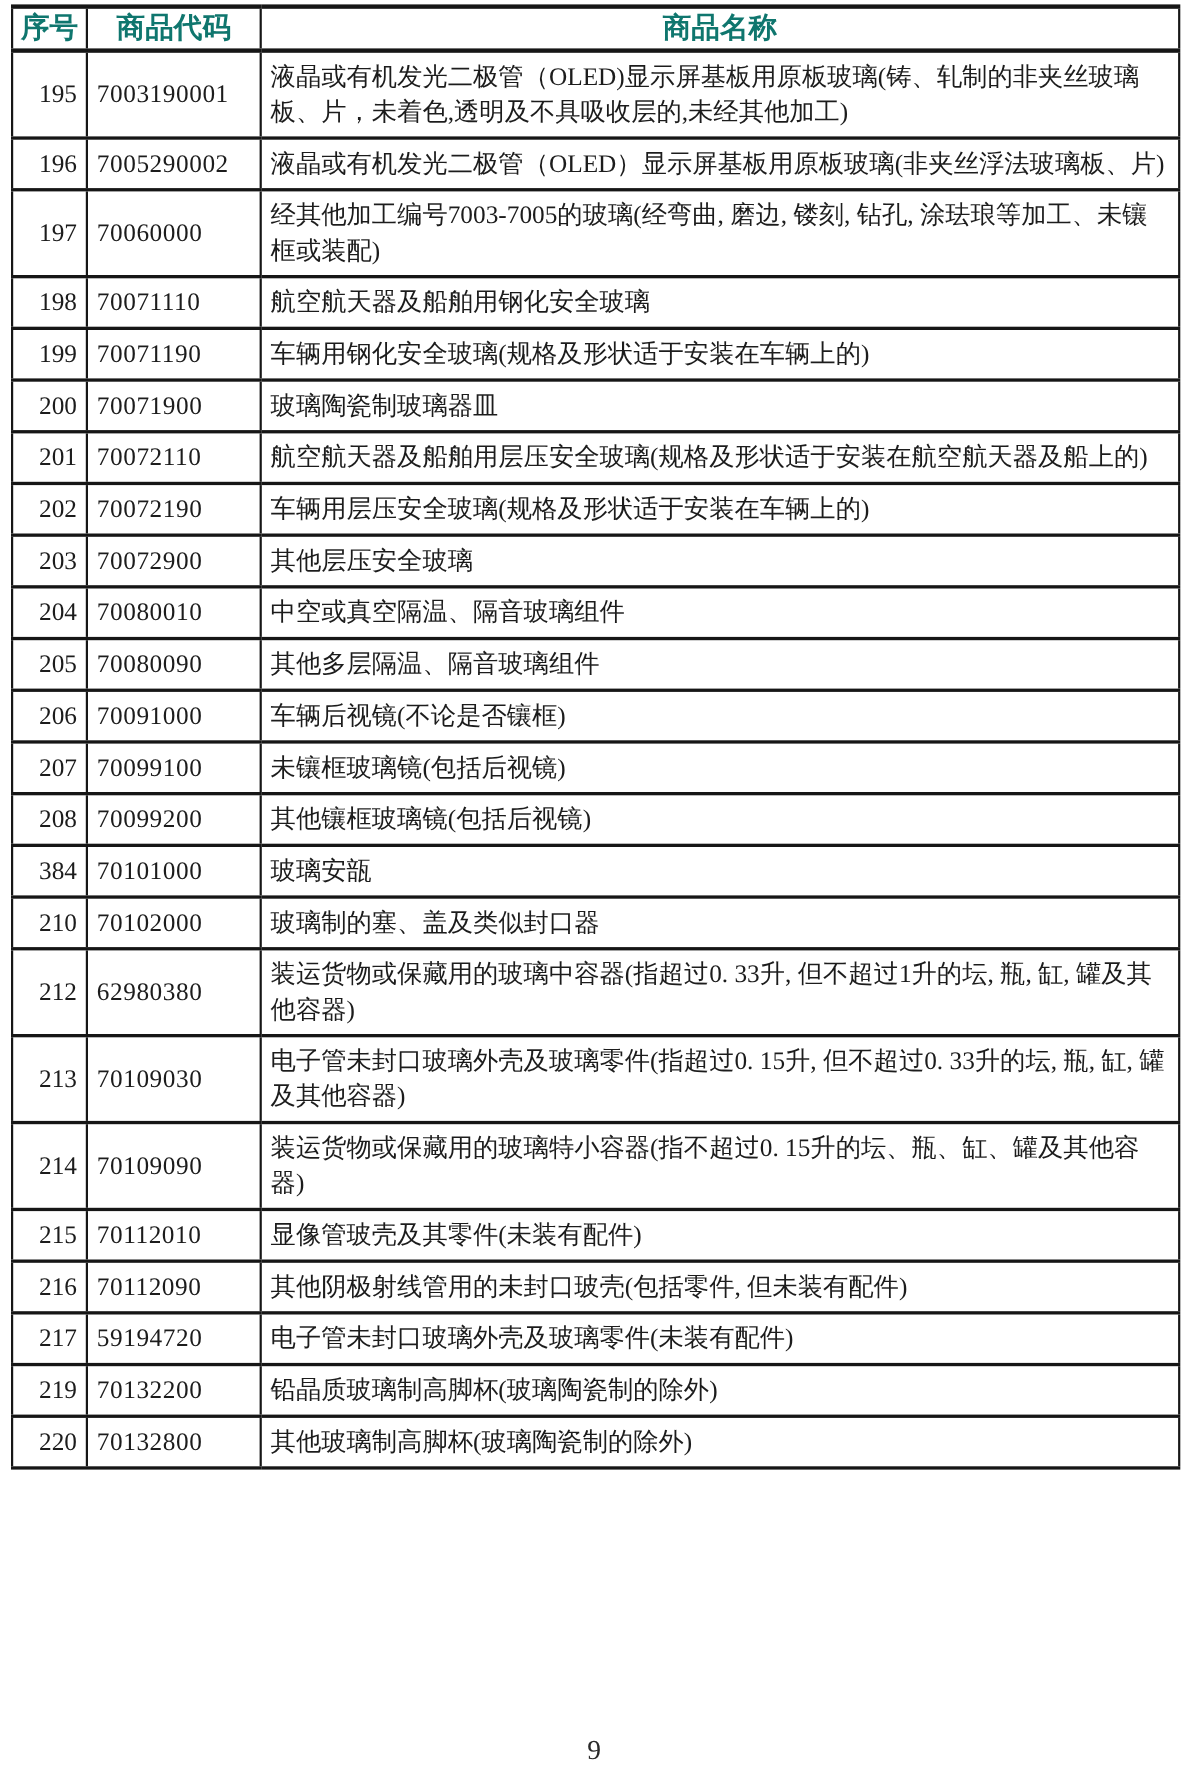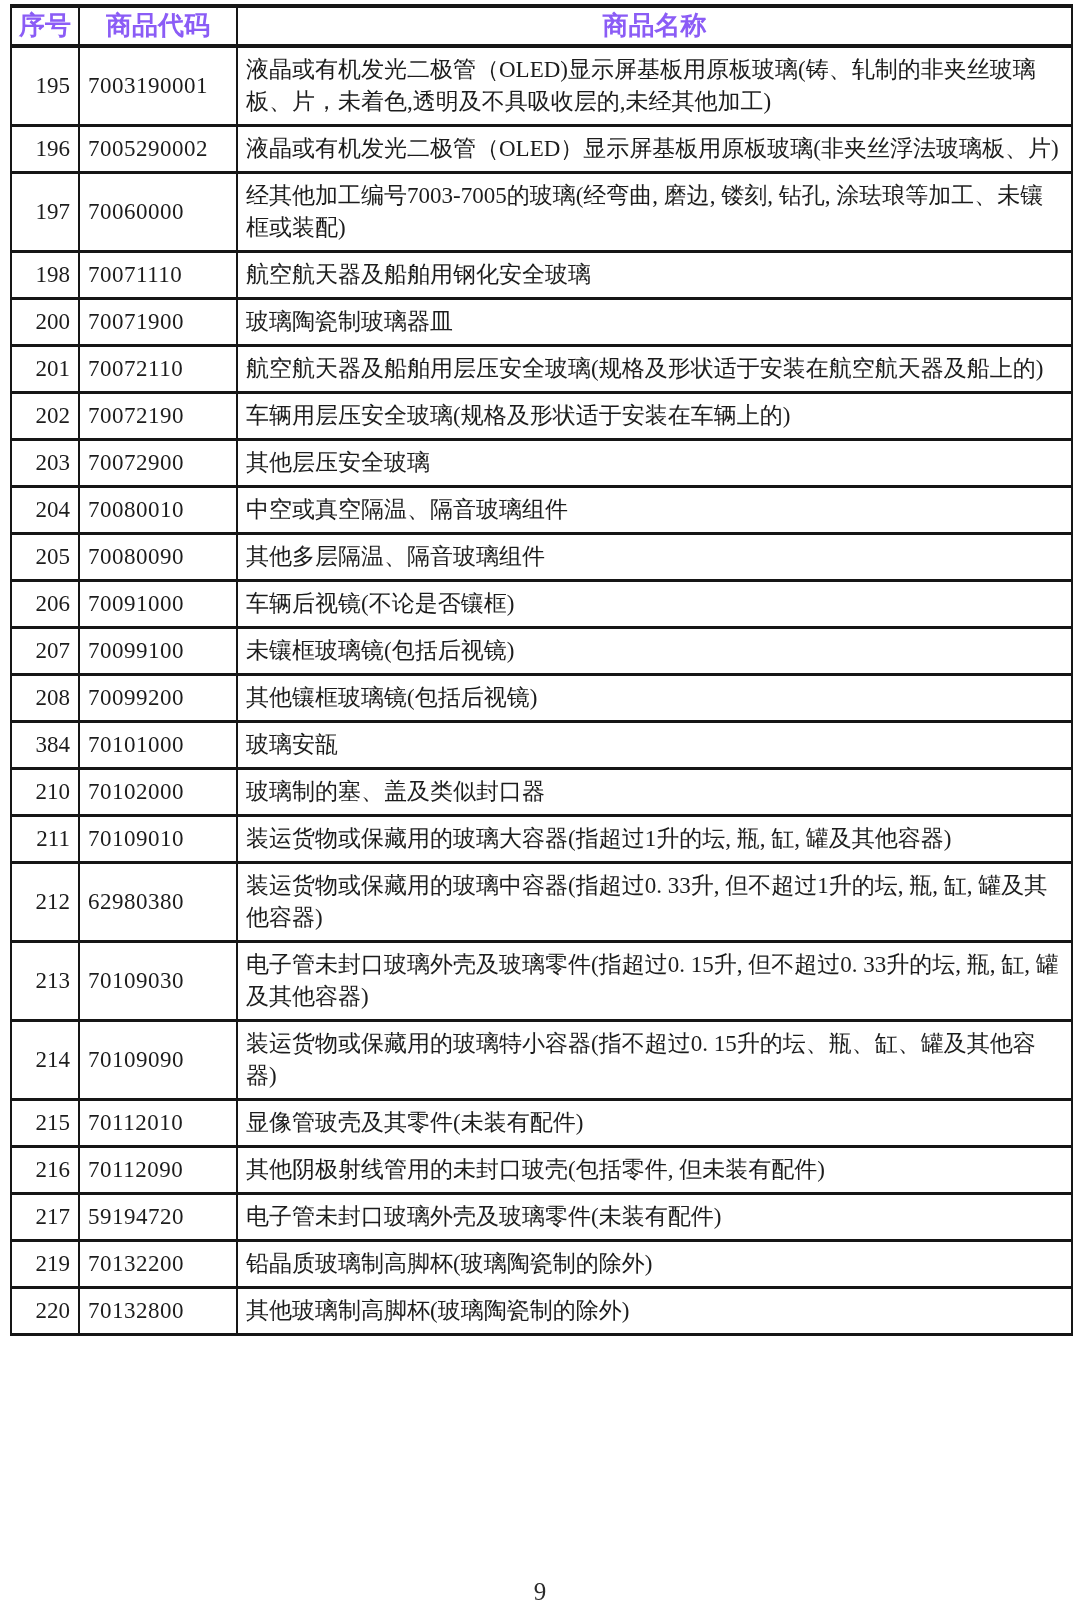--- a/index.html
+++ b/index.html
@@ -33,21 +33,21 @@
     padding: 6px 8px;
   }
   table.tbl th {
     border-top-width: 4px;
     border-bottom-width: 4px;
     font-size: 26px;
     font-weight: bold;
     line-height: 30px;
     text-align: center;
     padding: 3px 6px;
-    color: #8b5cf6;
+    color: #0f766e;
   }
   table.tbl td {
     font-size: 23px;
     line-height: 32px;
   }
   td.cell-no {
     text-align: right;
     padding-left: 2px;
     padding-right: 2px;
   }
@@ -104,20 +104,25 @@
           <td class="cell-no">197</td>
           <td class="cell-code">70060000</td>
           <td class="cell-name">经其他加工编号7003-7005的玻璃(经弯曲, 磨边, 镂刻, 钻孔, 涂珐琅等加工、未镶框或装配)</td>
         </tr>
         <tr>
           <td class="cell-no">198</td>
           <td class="cell-code">70071110</td>
           <td class="cell-name">航空航天器及船舶用钢化安全玻璃</td>
         </tr>
         <tr>
+          <td class="cell-no">199</td>
+          <td class="cell-code">70071190</td>
+          <td class="cell-name">车辆用钢化安全玻璃(规格及形状适于安装在车辆上的)</td>
+        </tr>
+        <tr>
           <td class="cell-no">200</td>
           <td class="cell-code">70071900</td>
           <td class="cell-name">玻璃陶瓷制玻璃器皿</td>
         </tr>
         <tr>
           <td class="cell-no">201</td>
           <td class="cell-code">70072110</td>
           <td class="cell-name">航空航天器及船舶用层压安全玻璃(规格及形状适于安装在航空航天器及船上的)</td>
         </tr>
         <tr>
@@ -157,25 +162,20 @@
         </tr>
         <tr>
           <td class="cell-no">384</td>
           <td class="cell-code">70101000</td>
           <td class="cell-name">玻璃安瓿</td>
         </tr>
         <tr>
           <td class="cell-no">210</td>
           <td class="cell-code">70102000</td>
           <td class="cell-name">玻璃制的塞、盖及类似封口器</td>
-        </tr>
-        <tr>
-          <td class="cell-no">211</td>
-          <td class="cell-code">70109010</td>
-          <td class="cell-name">装运货物或保藏用的玻璃大容器(指超过1升的坛, 瓶, 缸, 罐及其他容器)</td>
         </tr>
         <tr>
           <td class="cell-no">212</td>
           <td class="cell-code">62980380</td>
           <td class="cell-name">装运货物或保藏用的玻璃中容器(指超过0. 33升, 但不超过1升的坛, 瓶, 缸, 罐及其他容器)</td>
         </tr>
         <tr>
           <td class="cell-no">213</td>
           <td class="cell-code">70109030</td>
           <td class="cell-name">电子管未封口玻璃外壳及玻璃零件(指超过0. 15升, 但不超过0. 33升的坛, 瓶, 缸, 罐及其他容器)</td>

